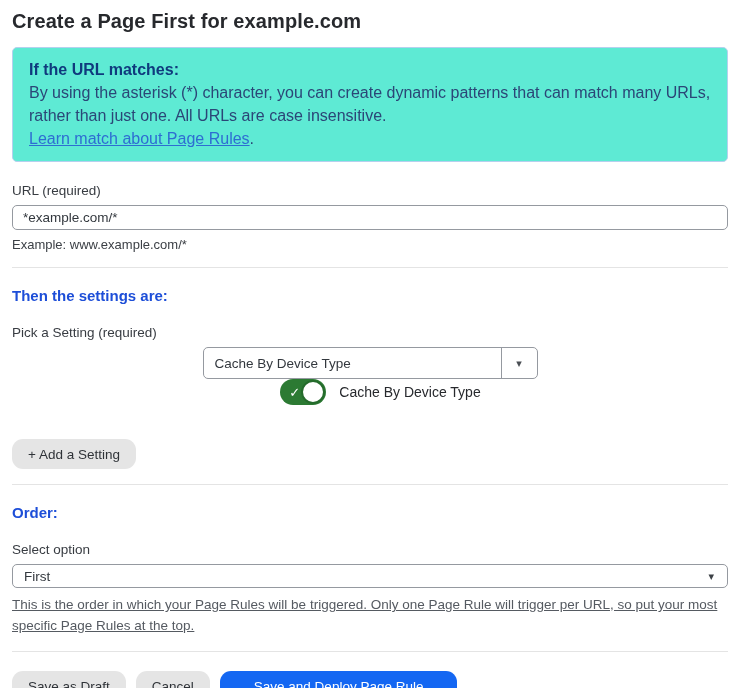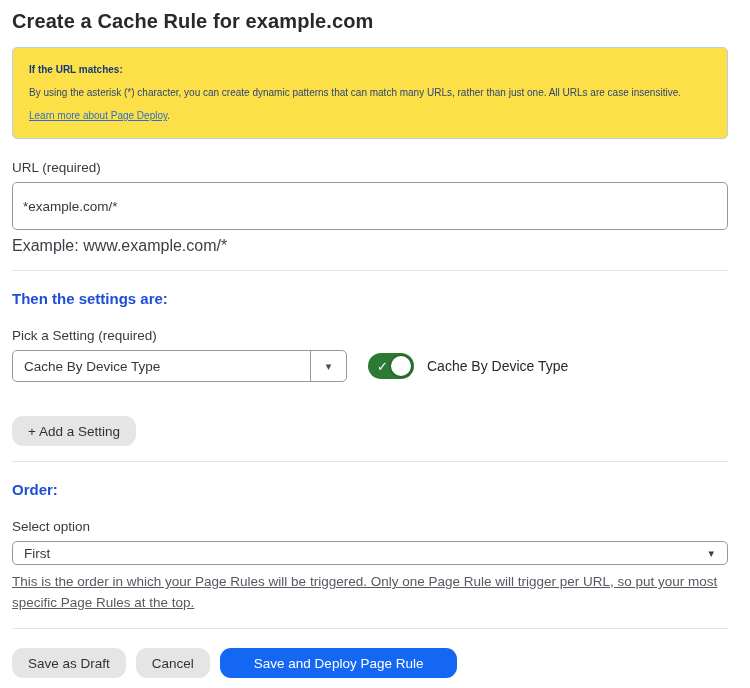--- a/index.html
+++ b/index.html
@@ -14,25 +14,25 @@
     font-size: 20px;
     font-weight: bold;
     color: #27292d;
     letter-spacing: 0.1px;
     margin-top: 2px;
   }
 
   
   .info-box {
     margin-top: 14px;
-    background: #fde047;
+    background: #5eead4;
     border: 1px solid #b5d0ee;
     border-radius: 5px;
     padding: 10px 16px 11px 16px;
-    font-size: 10px;
+    font-size: 16px;
     line-height: 23px;
     color: #2b4677;
   }
   .info-box .info-heading {
     font-weight: bold;
     color: #0f3a7d;
   }
   .info-box a.info-link {
     color: #2e6dd2;
     text-decoration: underline;
@@ -41,32 +41,32 @@
 
   
   .field-label {
     font-size: 13.5px;
     color: #383c42;
     margin-top: 21px;
     margin-bottom: 7px;
   }
   .text-input {
     width: 100%;
-    height: 48px;
+    height: 25px;
     border: 1px solid #9599a0;
     border-radius: 5px;
     padding: 0 10px;
     font-family: "Liberation Sans", sans-serif;
     font-size: 13.5px;
     color: #33383e;
     background: #fff;
     outline: none;
   }
   .helper-text {
-    font-size: 16px;
+    font-size: 13px;
     color: #3c4046;
     margin-top: 7px;
   }
 
   .divider {
     border: none;
     border-top: 1px solid #e4e4e4;
     margin-top: 15px;
   }
 
@@ -75,20 +75,21 @@
     font-weight: bold;
     color: #1d4ed8;
     margin-top: 19px;
   }
 
   
   .picker-row {
     display: flex;
     align-items: center;
     margin-top: 2px;
+    flex-direction: column;
   }
   .dropdown {
     width: 335px;
     height: 32px;
     border: 1px solid #9599a0;
     border-radius: 5px;
     display: flex;
     align-items: stretch;
     background: #fff;
     cursor: pointer;
@@ -215,26 +216,26 @@
     align-items: center;
     gap: 10px;
     margin-top: 19px;
   }
 </style>
 </head>
 <body>
 
 <div class="container">
 
-  <h1 class="page-title">Create a Cache Rule for example.com</h1>
+  <h1 class="page-title">Create a Page First for example.com</h1>
 
   <div class="info-box">
     <div class="info-heading">If the URL matches:</div>
     <div class="info-body">By using the asterisk (*) character, you can create dynamic patterns that can match many URLs, rather than just one. All URLs are case insensitive.</div>
-    <div><a class="info-link">Learn more about Page Deploy</a><span>.</span></div>
+    <div><a class="info-link">Learn match about Page Rules</a><span>.</span></div>
   </div>
 
   <div class="field-label">URL (required)</div>
   <input class="text-input" type="text" value="*example.com/*" style="">
   <div class="helper-text">Example: www.example.com/*</div>
 
   <hr class="divider">
 
   <div class="section-heading">Then the settings are:</div>
 

